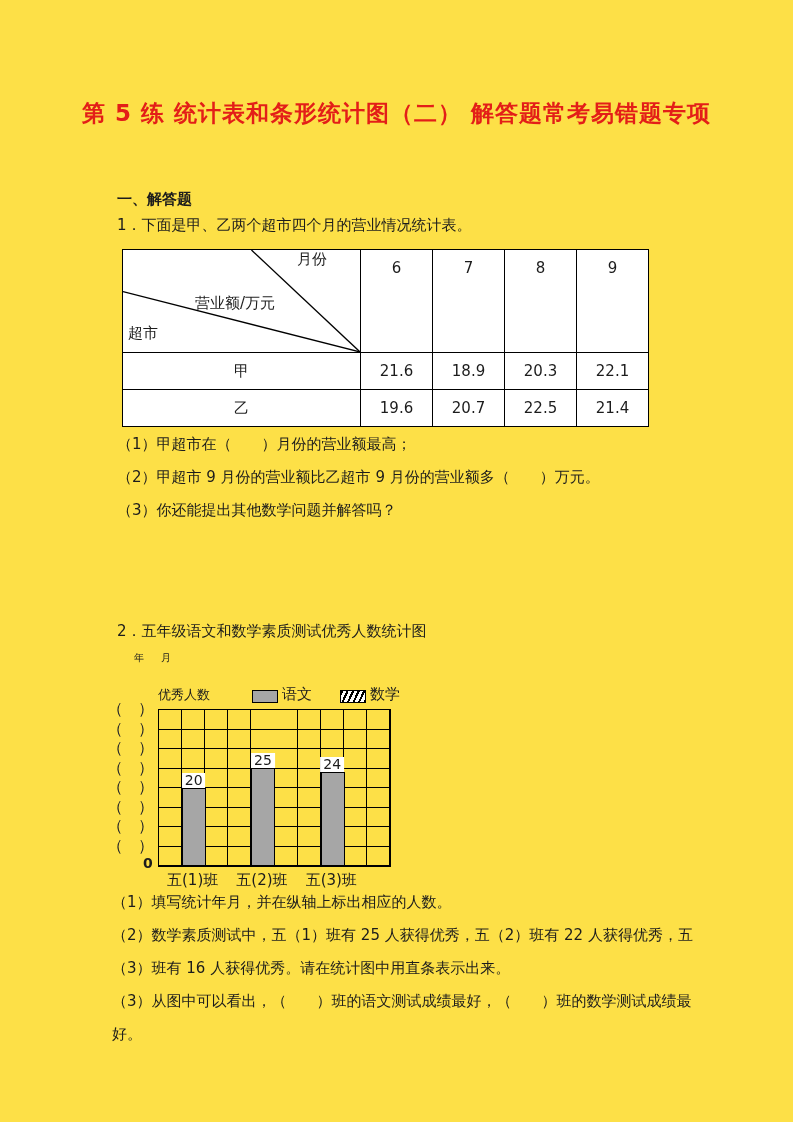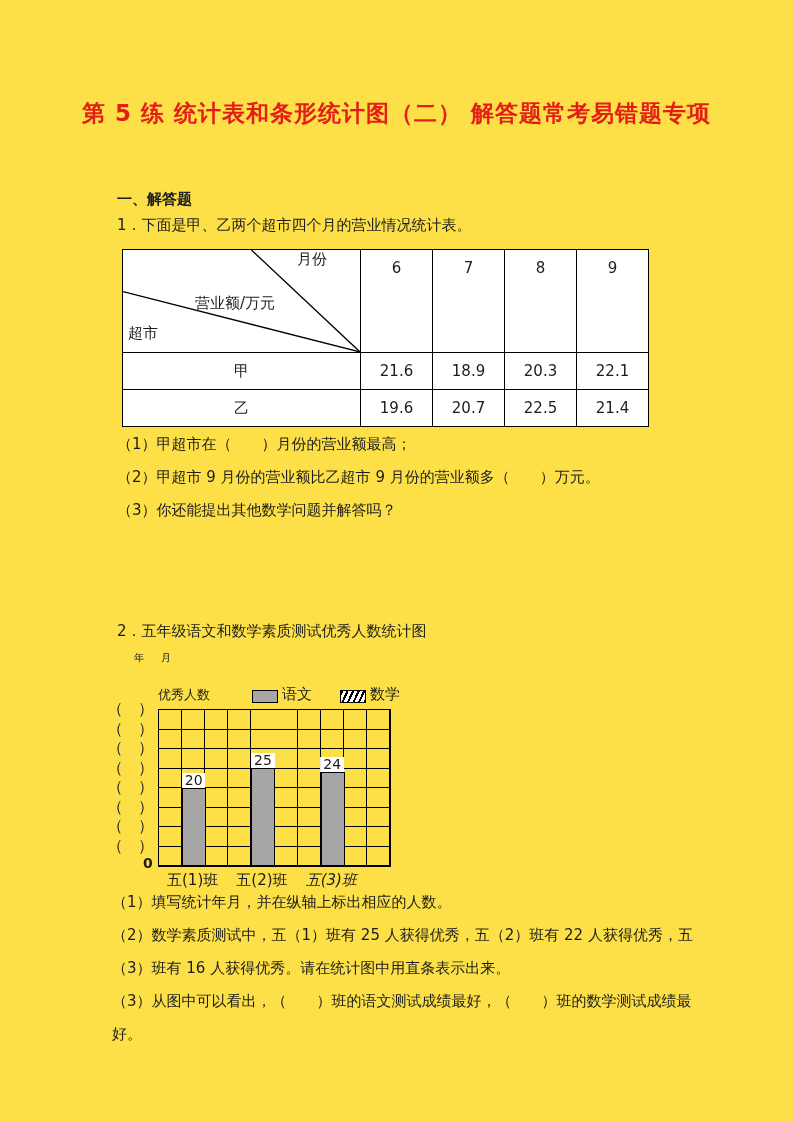--- a/index.html
+++ b/index.html
@@ -186,21 +186,21 @@
       <div class="ytick" style="top: 133.3px;">
         <span>（</span>
         <span>）</span>
       </div>
       <div class="ytick" style="top: 152.85px;">
         <span>（</span>
         <span>）</span>
       </div>
       <div class="xlabel" style="left: 92.65px; text-align: right;">五(1)班</div>
       <div class="xlabel" style="left: 161.95px;">五(2)班</div>
-      <div class="xlabel" style="left: 231.25px; font-style: italic;">五(3)班</div>
+      <div class="xlabel" style="left: 231.25px;">五(3)班</div>
     </div>
 
   <div class="subs q2-subs">
     <div>（1）填写统计年月，并在纵轴上标出相应的人数。</div>
     <div>（2）数学素质测试中，五（1）班有 25 人获得优秀，五（2）班有 22 人获得优秀，五（3）班有 16 人获得优秀。请在统计图中用直条表示出来。</div>
     <div>（3）从图中可以看出，（　　）班的语文测试成绩最好，（　　）班的数学测试成绩最好。</div>
   </div>
 
 </div>
 

